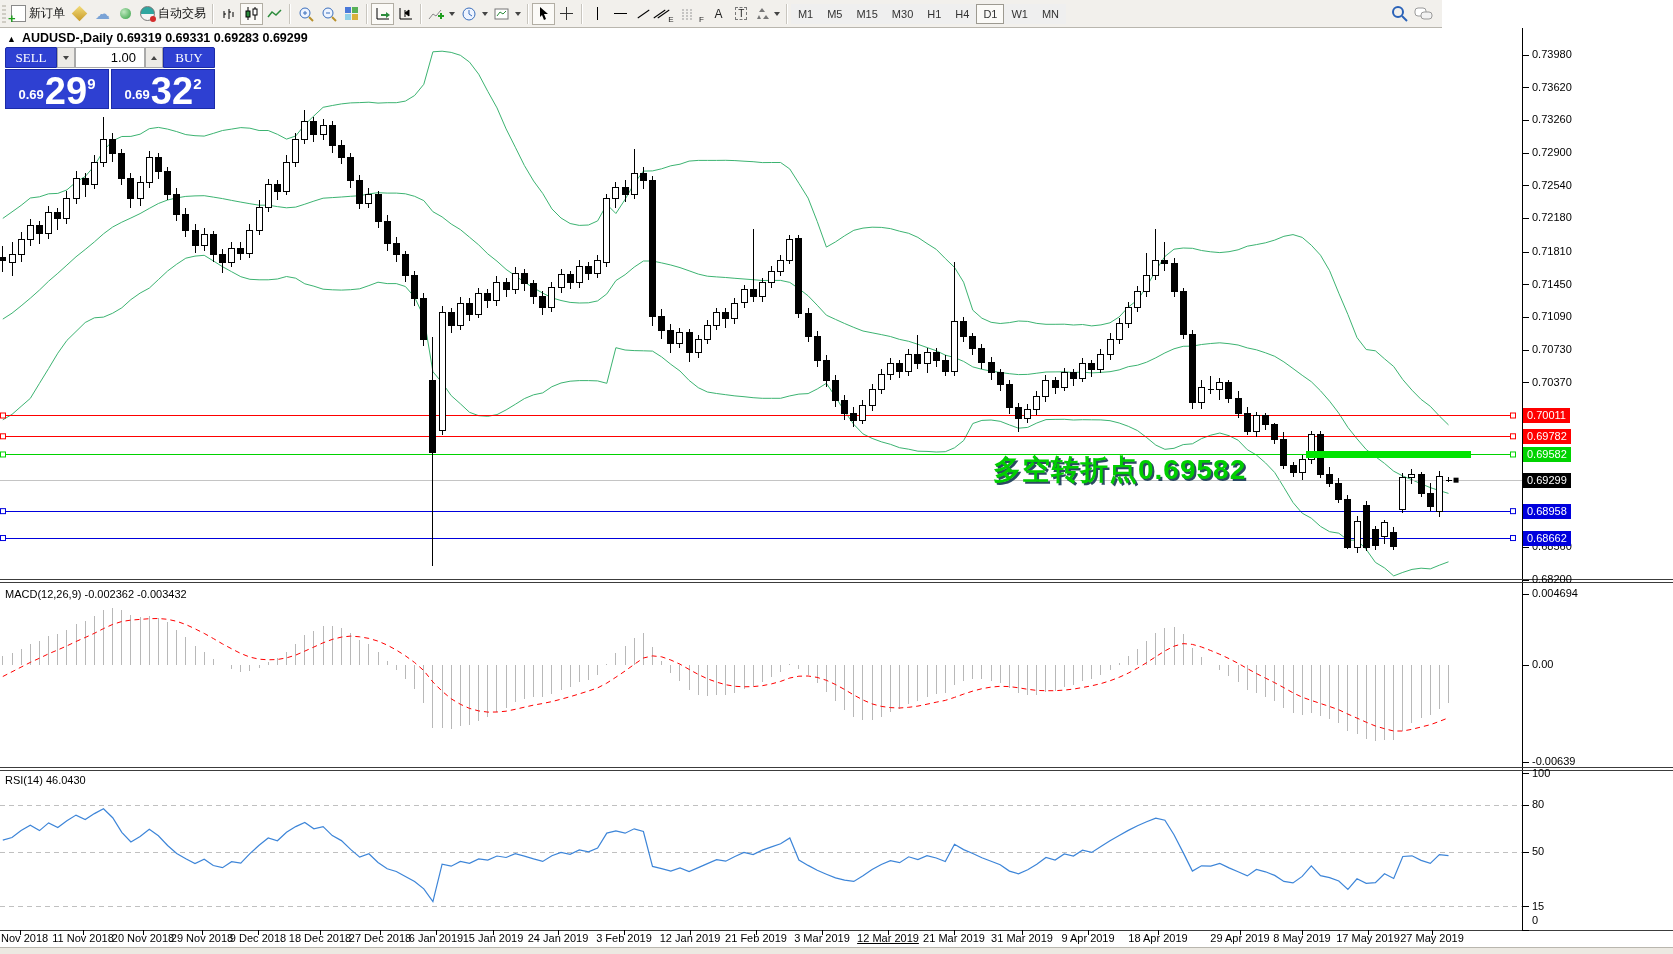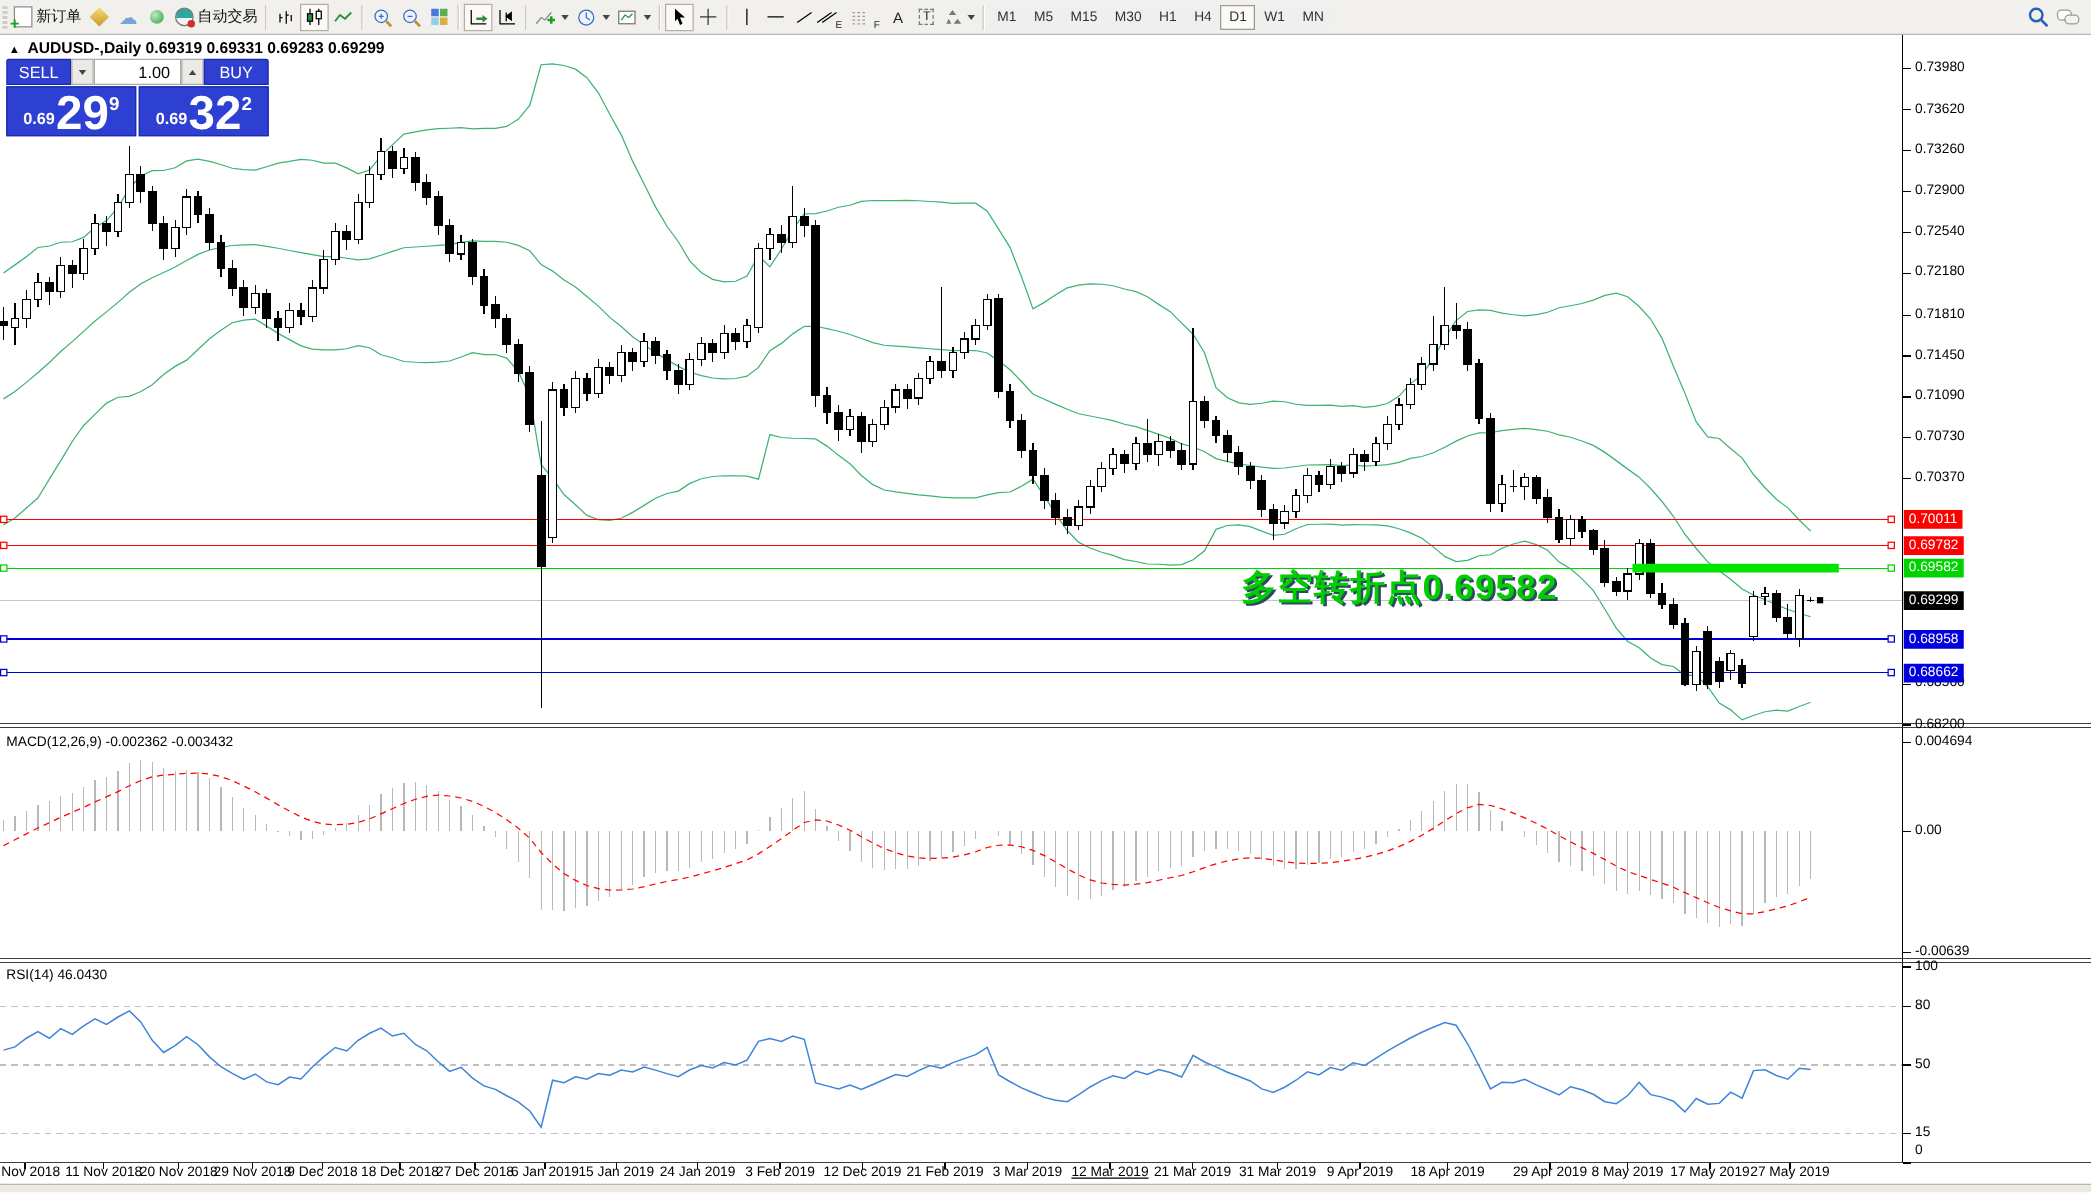--- a/index.html
+++ b/index.html
@@ -1,19 +1,19 @@
 <!DOCTYPE html>
 <html><head>
 <meta charset="utf-8">
 <style>
   html,body{margin:0;padding:0;background:#fff;}
   #app{position:relative;width:1673px;height:954px;overflow:hidden;
        font-family:"Liberation Sans","DejaVu Sans",sans-serif;background:#fff;}
   
-  #toolbar{position:absolute;left:0;top:0;width:1673px;height:27px;background:#f2f0ec;
+  #toolbar{position:absolute;left:0;top:0;width:1442px;height:27px;background:#f2f0ec;
            border-bottom:1px solid #b9b6ae;display:flex;align-items:center;z-index:9;}
   .tb-sep{width:1px;height:20px;background:#c9c6bf;margin:0 3px;border-right:1px solid #fff;}
   .tb-grip{width:4px;height:18px;margin:0 2px;
            background:repeating-linear-gradient(#cfccc4 0 2px,#f2f0ec 2px 4px);}
   .tbtn{height:22px;min-width:23px;padding:0 2px;display:inline-flex;align-items:center;justify-content:center;
         gap:3px;border:1px solid transparent;background:transparent;font-size:12px;color:#222;cursor:default;}
   .tbtn.pressed{background:#fbfaf7;border-color:#b2aea4;}
   .tbtn .cn{font-size:12px;color:#111;white-space:nowrap;}
   .caret{width:0;height:0;border-left:3px solid transparent;border-right:3px solid transparent;
          border-top:4px solid #444;margin-left:2px;}
@@ -39,21 +39,21 @@
   .cross-g:after{content:"";position:absolute;top:6px;left:0;height:1px;width:13px;background:#333;}
   .sub{font-size:8px;margin-left:1px;align-self:flex-end;}
   .dash-box{border:1px dashed #777;padding:0 2px;font-size:10px;}
   #tb-right{margin-left:auto;display:flex;align-items:center;margin-right:6px;}
   
   #title-line{position:absolute;left:22px;top:31px;font-size:12.5px;font-weight:bold;color:#000;z-index:4;}
   #collapse{position:absolute;left:7px;top:34px;font-size:9px;color:#000;z-index:4;}
   #trade-panel{position:absolute;left:5px;top:47px;width:210px;z-index:5;font-family:"Liberation Sans",sans-serif;}
   #tp-row1{display:flex;height:21px;}
   .tp-btn{background:#2e40d2;border:1px solid #1b2ba8;color:#fff;font-size:13px;display:flex;
-          align-items:center;justify-content:center;}
+          align-items:center;justify-content:center;font-family:Liberation Serif, serif;}
   #sell-btn{width:50px;border-radius:2px 0 0 0;}
   #buy-btn{width:50px;margin-left:auto;border-radius:0 2px 0 0;}
   .step-btn{width:16px;background:#eceae6;border:1px solid #aaa;display:flex;align-items:center;justify-content:center;}
   .step-btn .caret{margin:0;}
   .caret.up{border-top:none;border-bottom:4px solid #444;}
   #vol-box{flex:1;background:#fff;border:1px solid #aaa;font-size:13px;display:flex;align-items:center;
            justify-content:flex-end;padding-right:8px;color:#000;}
   #tp-row2{display:flex;gap:2px;margin-top:1px;height:40px;}
   .px-box{flex:1;background:#2e40d2;border:1px solid #1b2ba8;color:#fff;display:flex;align-items:flex-end;
           justify-content:center;padding-bottom:2px;}
@@ -819,21 +819,21 @@
       <div class="date-label" style="left: 83px; top: 932px;">11 Nov 2018</div>
       <div class="date-label" style="left: 143px; top: 932px;">20 Nov 2018</div>
       <div class="date-label" style="left: 202px; top: 932px;">29 Nov 2018</div>
       <div class="date-label" style="left: 258px; top: 932px;">9 Dec 2018</div>
       <div class="date-label" style="left: 320px; top: 932px;">18 Dec 2018</div>
       <div class="date-label" style="left: 380px; top: 932px;">27 Dec 2018</div>
       <div class="date-label" style="left: 436px; top: 932px;">6 Jan 2019</div>
       <div class="date-label" style="left: 493px; top: 932px;">15 Jan 2019</div>
       <div class="date-label" style="left: 558px; top: 932px;">24 Jan 2019</div>
       <div class="date-label" style="left: 624px; top: 932px;">3 Feb 2019</div>
-      <div class="date-label" style="left: 690px; top: 932px;">12 Dec 2019</div>
+      <div class="date-label" style="left: 690px; top: 932px;">12 Jan 2019</div>
       <div class="date-label" style="left: 756px; top: 932px;">21 Feb 2019</div>
       <div class="date-label" style="left: 822px; top: 932px;">3 Mar 2019</div>
       <div class="date-label" style="left: 888px; top: 932px; text-decoration: underline;">12 Mar 2019</div>
       <div class="date-label" style="left: 954px; top: 932px;">21 Mar 2019</div>
       <div class="date-label" style="left: 1022px; top: 932px;">31 Mar 2019</div>
       <div class="date-label" style="left: 1088px; top: 932px;">9 Apr 2019</div>
       <div class="date-label" style="left: 1158px; top: 932px;">18 Apr 2019</div>
       <div class="date-label" style="left: 1240px; top: 932px;">29 Apr 2019</div>
       <div class="date-label" style="left: 1302px; top: 932px;">8 May 2019</div>
       <div class="date-label" style="left: 1368px; top: 932px;">17 May 2019</div>

